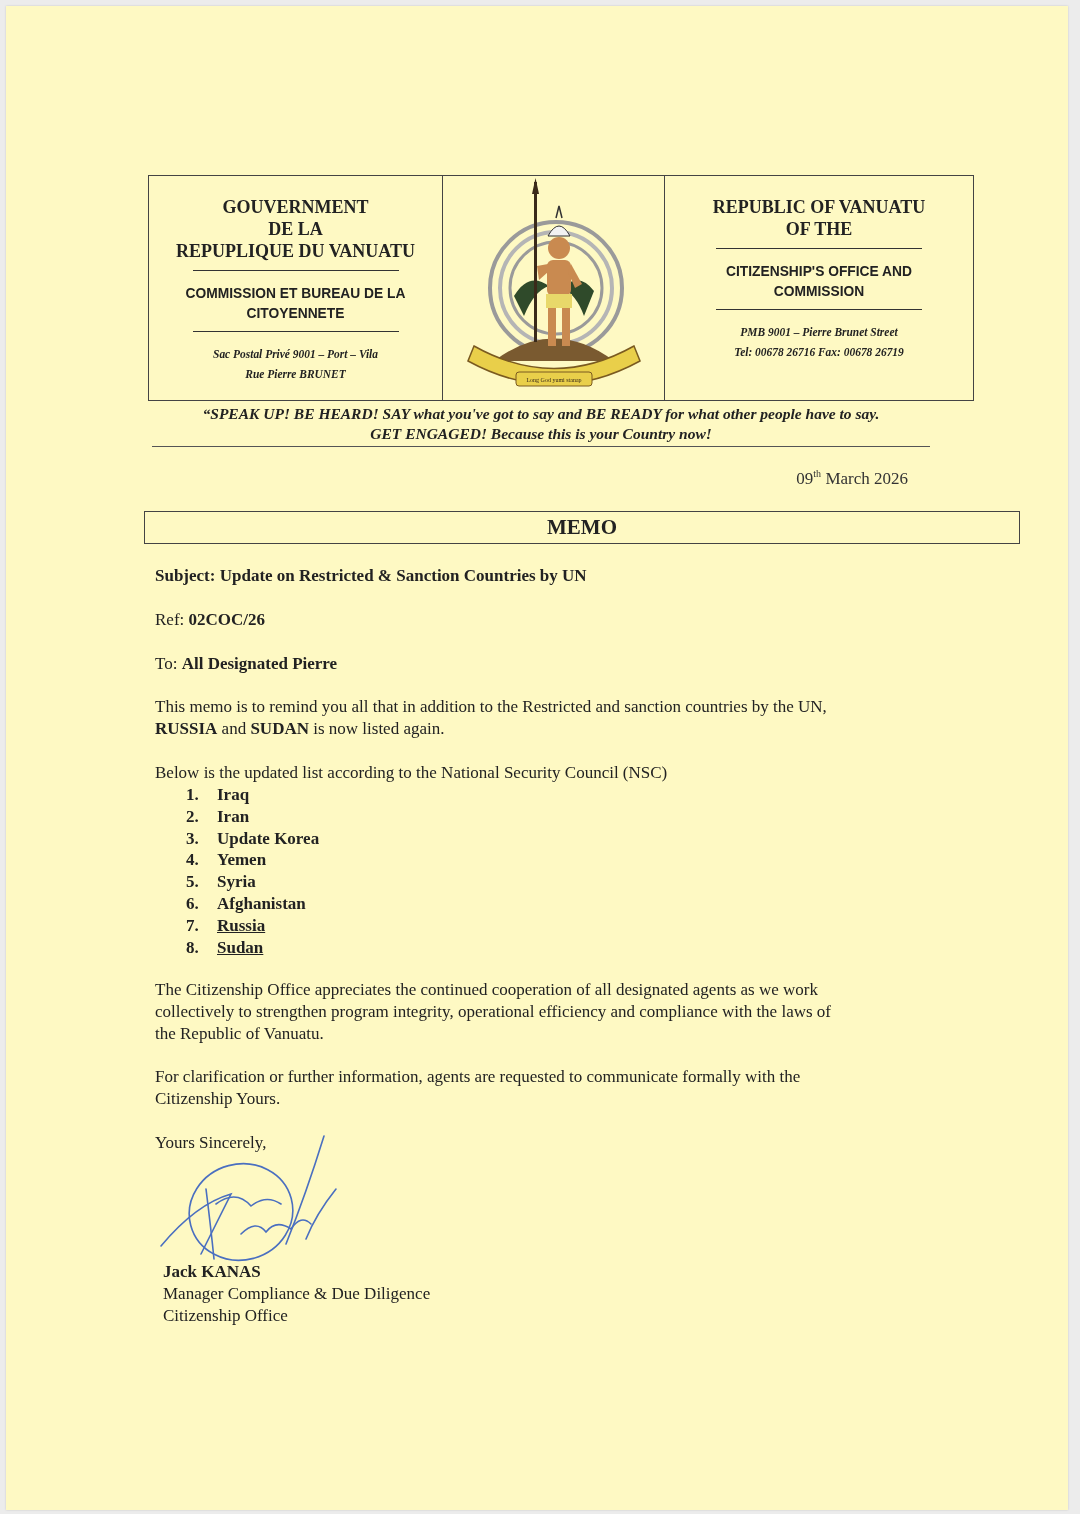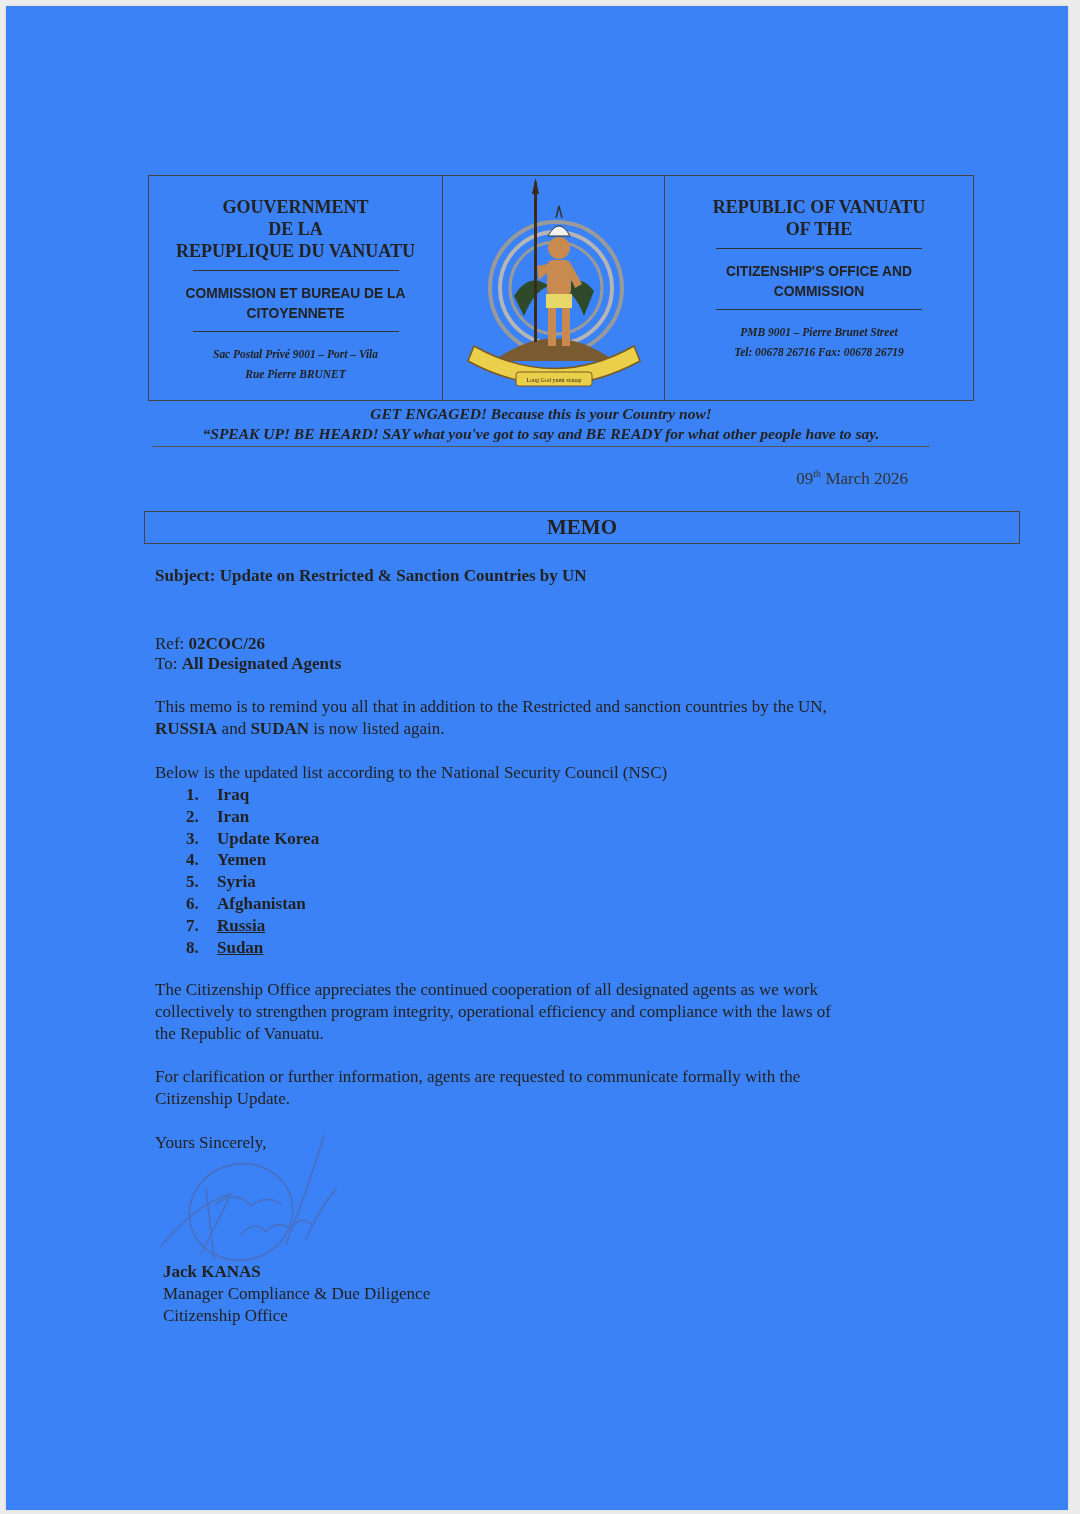--- a/index.html
+++ b/index.html
@@ -2,21 +2,21 @@
 <html><head>
 <meta charset="utf-8">
 <style>
   html, body { margin:0; padding:0; }
   body {
     width:1080px; height:1514px; background:#ececec; position:relative; overflow:hidden;
     font-family: "Liberation Serif", serif; color:#1a1a1a;
   }
   .page {
     position:absolute; left:6px; top:6px; width:1062px; height:1504px;
-    background:#3b82f6; box-shadow: 0 0 2px rgba(0,0,0,0.15);
+    background:#fef9c3; box-shadow: 0 0 2px rgba(0,0,0,0.15);
   }
   .letterhead {
     position:absolute; left:142px; top:169px; width:826px; height:226px;
     border:1.5px solid #444; box-sizing:border-box; display:flex;
   }
   .lh-col { box-sizing:border-box; text-align:center; }
   .lh-left { width:294px; border-right:1.5px solid #444; padding-top:20px; }
   .lh-mid { width:222px; border-right:1.5px solid #444; position:relative; }
   .lh-right { flex:1; padding-top:20px; }
   .lh-title { font-weight:bold; font-size:18px; line-height:22px; color:#222; }
@@ -104,38 +104,38 @@
       <div class="lh-rule"></div>
       <div class="lh-sub">CITIZENSHIP'S OFFICE AND</div>
       <div class="lh-sub">COMMISSION</div>
       <div class="lh-rule"></div>
       <div class="lh-addr">PMB 9001 – Pierre Brunet Street</div>
       <div class="lh-addr">Tel: 00678 26716 Fax: 00678 26719</div>
     </div>
   </div>
 
   <div class="motto">
+    <div>“SPEAK UP! BE HEARD! SAY what you've got to say and BE READY for what other people have to say.</div>
     <div>GET ENGAGED!  Because this is your Country now!</div>
-    <div>“SPEAK UP! BE HEARD! SAY what you've got to say and BE READY for what other people have to say.</div>
   </div>
 
   <div class="date"><span>09</span><sup>th</sup><span> March 2026</span></div>
 
   <div class="memo-box">MEMO</div>
 
   <div class="body-text b" style="top:559px;">
     <span>Subject: </span><span>Update on Restricted &amp; Sanction Countries by UN</span>
   </div>
 
-  <div class="body-text" style="top:627px;">
+  <div class="body-text" style="top:603px;">
     <span>Ref: </span><span class="b">02COC/26</span>
   </div>
 
   <div class="body-text" style="top:647px;">
-    <span>To: </span><span class="b">All Designated Agents</span>
+    <span>To: </span><span class="b">All Designated Pierre</span>
   </div>
 
   <div class="body-text" style="top:690px;">
     <div>This memo is to remind you all that in addition to the Restricted and sanction countries by the UN,</div>
     <div><span class="b">RUSSIA</span><span> and </span><span class="b">SUDAN</span><span> is now listed again.</span></div>
   </div>
 
   <div class="body-text" style="top:756px;">Below is the updated list according to the National Security Council (NSC)</div>
 
   <div class="list" id="country-list">
@@ -174,21 +174,21 @@
     </div>
 
   <div class="body-text" style="top:973px;">
     <div>The Citizenship Office appreciates the continued cooperation of all designated agents as we work</div>
     <div>collectively to strengthen program integrity, operational efficiency and compliance with the laws of</div>
     <div>the Republic of Vanuatu.</div>
   </div>
 
   <div class="body-text" style="top:1060px;">
     <div>For clarification or further information, agents are requested to communicate formally with the</div>
-    <div>Citizenship Update.</div>
+    <div>Citizenship Yours.</div>
   </div>
 
   <div class="body-text" style="top:1126px;">Yours Sincerely,</div>
 
   <svg style="position:absolute; left:150px; top:1128px;" width="200" height="135" viewBox="0 0 200 135">
     <g fill="none" stroke="#4a6fc0" stroke-width="1.6" stroke-linecap="round">
       <ellipse cx="85" cy="78" rx="52" ry="48" transform="rotate(-15 85 78)"></ellipse>
       <path d="M5 112 Q40 70 75 60 Q60 90 45 120"></path>
       <path d="M50 55 Q55 95 58 125"></path>
       <path d="M60 70 Q80 55 95 72 Q110 60 125 70"></path>

